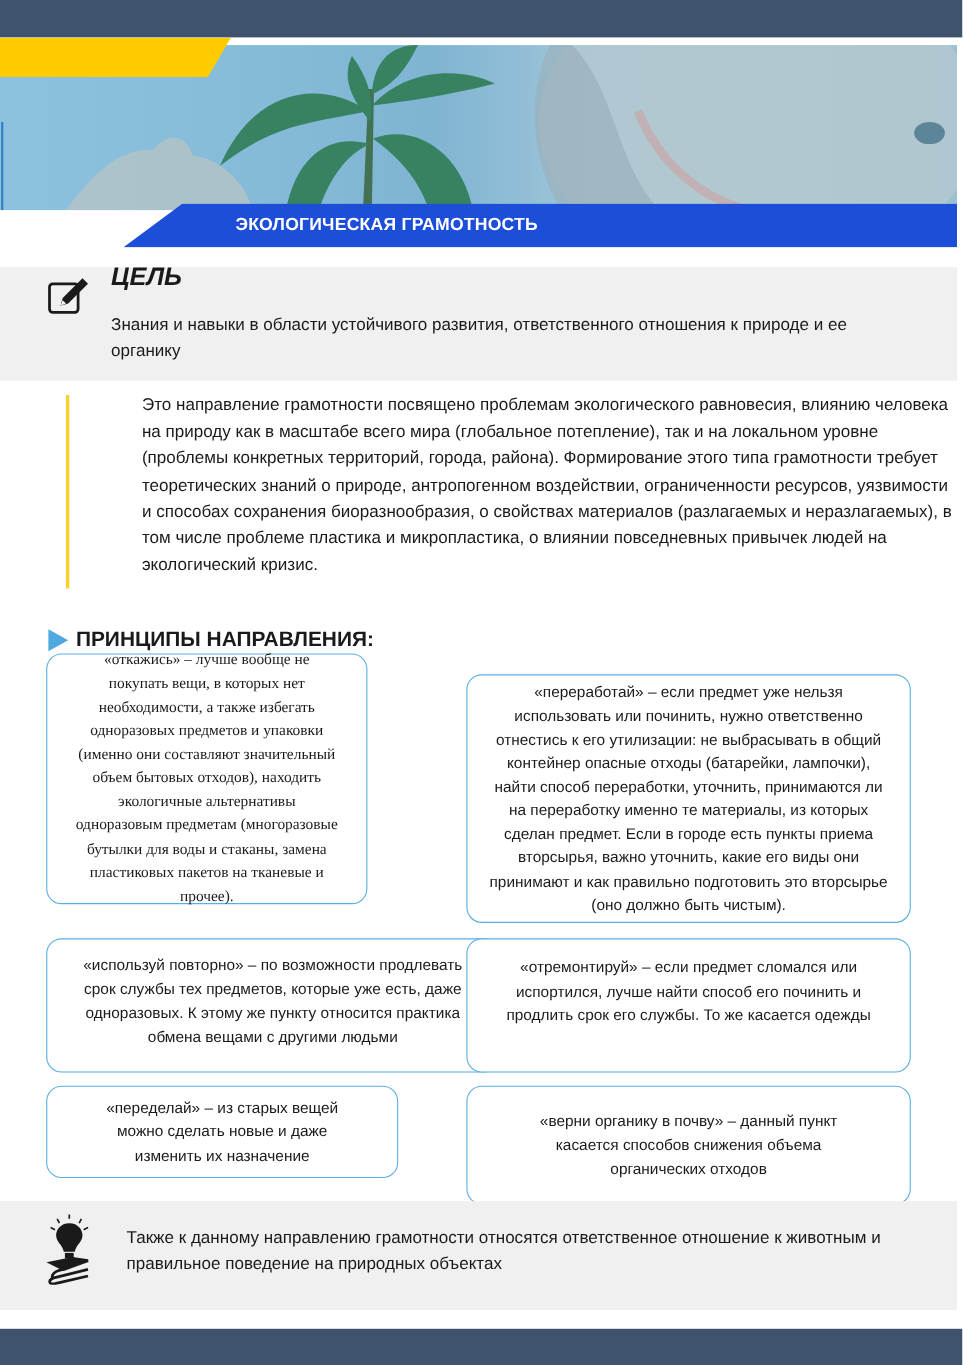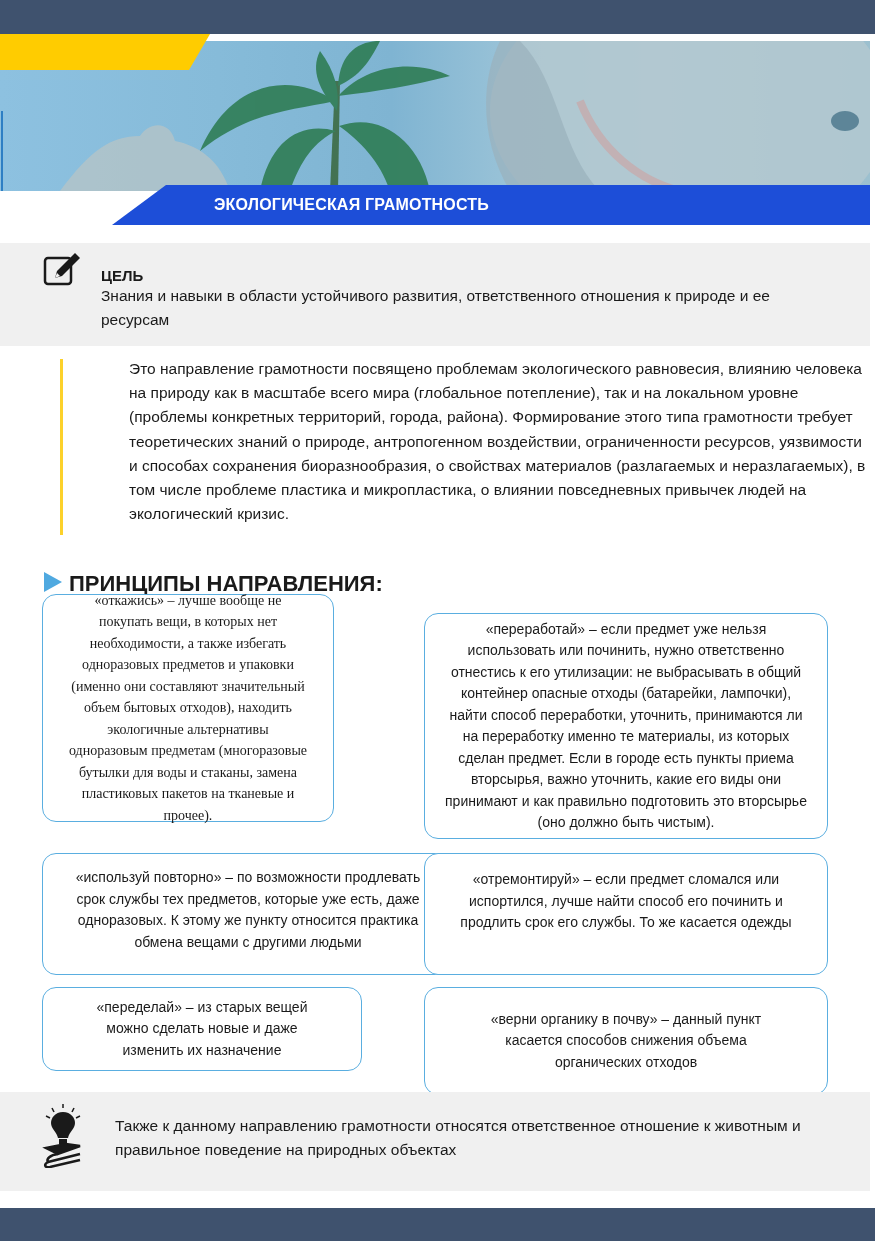--- a/index.html
+++ b/index.html
@@ -22,27 +22,27 @@
   .hero-art { position: absolute; left: 0; top: 0; width: 870px; height: 150px; }
   .title-banner {
     position: absolute; left: 112px; top: 185px; width: 758px; height: 40px; background: #1d4ed8;
     clip-path: polygon(54px 0, 100% 0, 100% 100%, 0 100%);
   }
   .title-banner span {
     position: absolute; left: 102px; top: 11px; color: #ffffff; font-weight: bold; font-size: 16px; letter-spacing: 0.2px;
   }
   .goal-box { position: absolute; left: 0; top: 243px; width: 870px; height: 103px; background: #f0f0f0; }
   .goal-icon { position: absolute; left: 43px; top: 251px; width: 40px; height: 36px; }
-  .goal-title { position: absolute; left: 101px; top: 267px; font-weight: bold; font-size: 15px; }
+  .goal-title { position: absolute; left: 101px; top: 238px; font-weight: bold; font-size: 23px; font-style: italic; }
   .goal-text { position: absolute; left: 101px; top: 284px; width: 720px; font-size: 15.5px; line-height: 24px; }
   .intro-line { position: absolute; left: 60px; top: 359px; width: 3px; height: 176px; background: #fcd12a; }
   .intro-text { position: absolute; left: 96px; top: 357px; width: 740px; font-size: 15.5px; line-height: 24.2px; margin-left: 33px; }
   .principles-arrow { position: absolute; left: 44px; top: 572px; width: 0; height: 0;
     border-top: 10px solid transparent; border-bottom: 10px solid transparent; border-left: 18px solid #4fa9e0; }
-  .principles-title { position: absolute; left: 69px; top: 571px; font-weight: bold; font-size: 22px; }
+  .principles-title { position: absolute; left: 69px; top: 571px; font-weight: bold; font-size: 19px; }
   .card {
     position: absolute; box-sizing: border-box; border: 1.5px solid #5aaee0; border-radius: 14px; background: #fff;
     display: flex; align-items: center; justify-content: center; text-align: center;
     font-size: 14px; line-height: 21.5px; color: #1a1a1a; padding: 0 18px;
   }
   .card .txt { display: block; }
   .c1 { left: 42px; top: 594px; width: 292px; height: 228px; font-family: Liberation Serif, serif; }
   .c2 { left: 424px; top: 613px; width: 404px; height: 226px; justify-content: center; }
   .c3 { left: 42px; top: 853px; width: 412px; height: 122px; align-items: flex-start; padding-top: 13px; }
   .c4 { left: 424px; top: 853px; width: 404px; height: 122px; align-items: flex-start; padding-top: 15px; }
@@ -92,21 +92,21 @@
   <span>ЭКОЛОГИЧЕСКАЯ ГРАМОТНОСТЬ</span>
 </div>
 
 <div class="goal-box"></div>
 <svg class="goal-icon" viewBox="0 0 40 36">
   <rect x="2" y="7" width="26" height="26" rx="3" fill="none" stroke="#1a1a1a" stroke-width="2.5"></rect>
   <path d="M12 27 L14 20 L32 2 L37 7 L19 25 Z" fill="#1a1a1a"></path>
   <path d="M12 27 L14 22 L17 25 Z" fill="#f0f0f0"></path>
 </svg>
 <div class="goal-title">ЦЕЛЬ</div>
-<div class="goal-text">Знания и навыки в области устойчивого развития, ответственного отношения к природе и ее ресурсам</div>
+<div class="goal-text">Знания и навыки в области устойчивого развития, ответственного отношения к природе и ее органику</div>
 
 <div class="intro-line"></div>
 <div class="intro-text">Это направление грамотности посвящено проблемам экологического равновесия, влиянию человека на природу как в масштабе всего мира (глобальное потепление), так и на локальном уровне (проблемы конкретных территорий, города, района). Формирование этого типа грамотности требует теоретических знаний о природе, антропогенном воздействии, ограниченности ресурсов, уязвимости и способах сохранения биоразнообразия, о свойствах материалов (разлагаемых и неразлагаемых), в том числе проблеме пластика и микропластика, о влиянии повседневных привычек людей на экологический кризис.</div>
 
 <div class="principles-arrow"></div>
 <div class="principles-title">ПРИНЦИПЫ НАПРАВЛЕНИЯ:</div>
 
 <div class="card c1">
   <span class="txt">«откажись» – лучше вообще не покупать вещи, в которых нет необходимости, а также избегать одноразовых предметов и упаковки (именно они составляют значительный объем бытовых отходов), находить экологичные альтернативы одноразовым предметам (многоразовые бутылки для воды и стаканы, замена пластиковых пакетов на тканевые и прочее).</span>
 </div>

